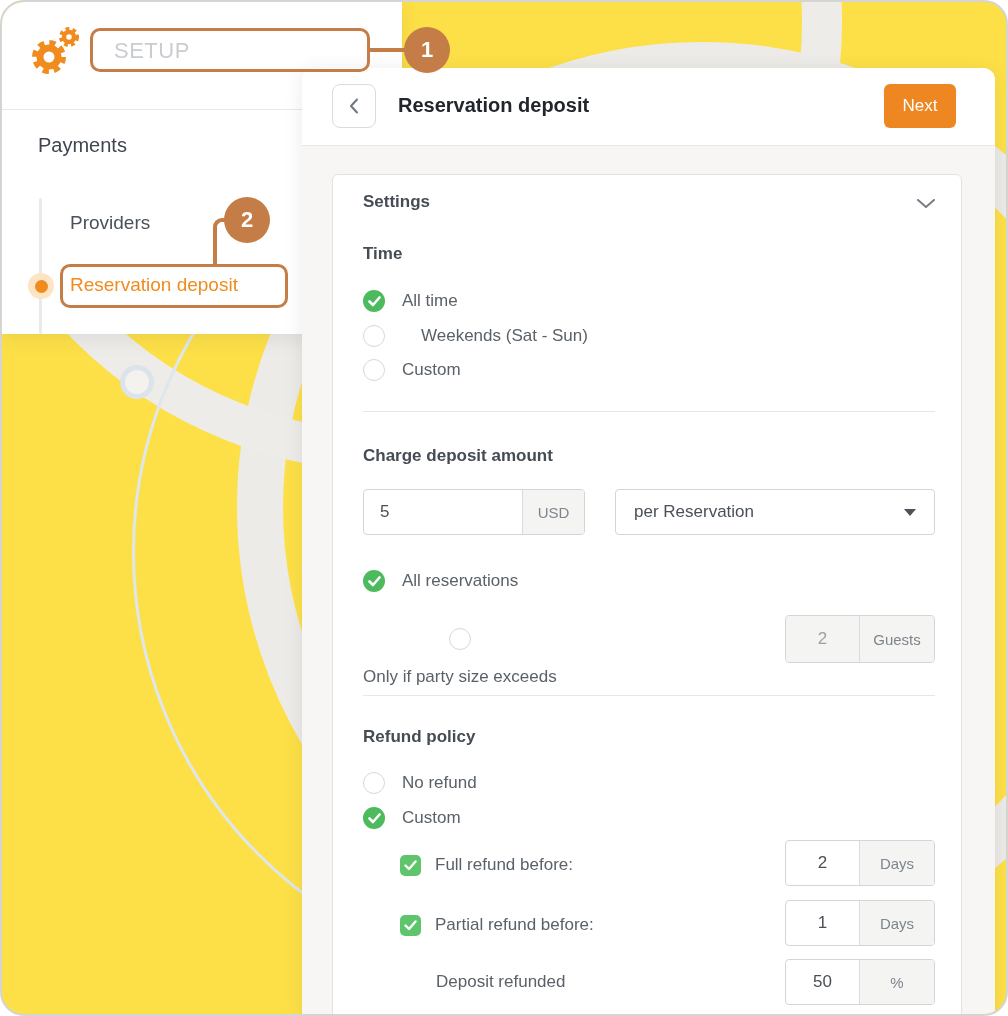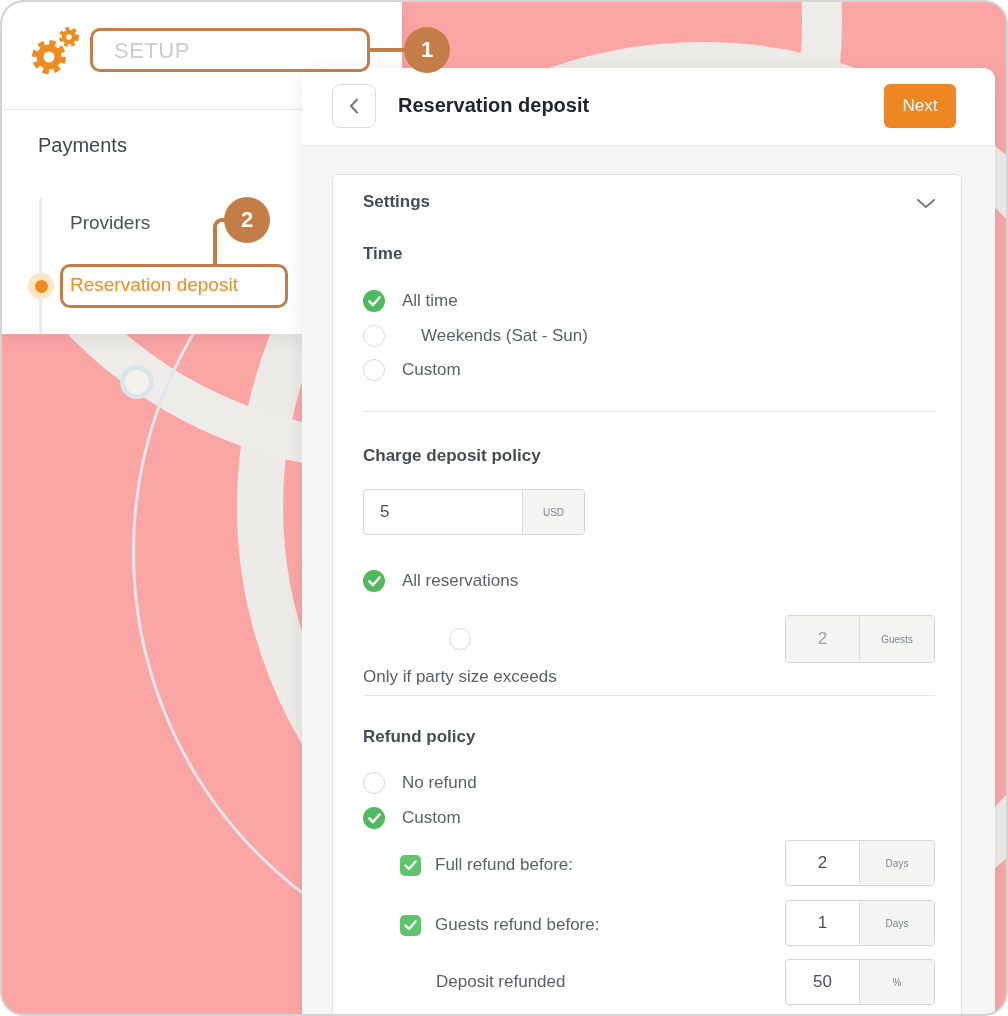--- a/index.html
+++ b/index.html
@@ -1,19 +1,19 @@
 <!DOCTYPE html>
 <html><head>
 <meta charset="utf-8">
 <style>
   html,body{margin:0;padding:0;background:#fff;}
   *{box-sizing:border-box;}
   body{font-family:"Liberation Sans","DejaVu Sans",sans-serif;}
   #frame{position:relative;width:1008px;height:1016px;border:2px solid #d6d4d2;border-radius:24px;
-         overflow:hidden;background:#fca5a5;}
+         overflow:hidden;background:#fde047;}
   .abs{position:absolute;}
 
   
   .deco{position:absolute;border-radius:50%;pointer-events:none;}
   .deco-warm1{left:235px;top:40px;width:930px;height:930px;border:46px solid #edebe7;}
   .deco-warm2{left:-60px;top:-430px;width:900px;height:900px;border:40px solid #eeece8;}
   .deco-blue1{left:130px;top:120px;width:860px;height:860px;border:3px solid #dfe6ec;}
   .deco-node{left:118px;top:363px;width:34px;height:34px;border:5px solid #dce3ea;background:#f3f2ef;}
 
   
@@ -46,21 +46,21 @@
 
   .opt-row{display:flex;align-items:center;gap:17px;position:absolute;left:30px;height:24px;}
   .radio{width:22px;height:22px;border-radius:50%;border:1.5px solid #d8d8d8;background:#fff;flex:0 0 auto;}
   .radio.checked{border:none;background:#4cba5d;display:flex;align-items:center;justify-content:center;}
   .checkbox{width:21px;height:21px;border-radius:5px;background:#5ec56c;flex:0 0 auto;
             display:flex;align-items:center;justify-content:center;}
 
   .igroup{display:flex;border:1px solid #d5d5d5;border-radius:4px;overflow:hidden;background:#fff;position:absolute;}
   .igroup input{border:none;outline:none;background:transparent;font-family:inherit;font-size:17px;color:#4a5057;min-width:0;}
   .suffix{background:#f4f4f3;border-left:1px solid #dcdcdc;display:flex;align-items:center;justify-content:center;
-          color:#7e858c;font-size:10px;flex:0 0 auto;}
+          color:#7e858c;font-size:15px;flex:0 0 auto;}
   .igroup.disabled{background:#f4f4f3;}
   .igroup.disabled input{color:#9aa1a7;text-align:center;background:#f4f4f3;}
   .num-group input{text-align:center;}
 
   .select{position:absolute;display:flex;align-items:center;justify-content:space-between;
           background:#fff;border:1px solid #d5d5d5;border-radius:4px;padding:0 18px;cursor:pointer;}
   .select .val{font-size:17px;color:#4a5057;}
   .caret-down{width:0;height:0;border-left:6px solid transparent;border-right:6px solid transparent;border-top:7px solid #4c525a;}
 
   
@@ -133,27 +133,31 @@
         <span class="radio"></span>
         <span class="lbl">Weekends (Sat - Sun)</span>
       </div>
       <div class="opt-row" style="top:183px;">
         <span class="radio"></span>
         <span class="lbl">Custom</span>
       </div>
 
       <div class="abs card-divider" style="top:236px;"></div>
 
-      <div class="abs sec-heading" style="left:30px;top:271px;">Charge deposit policy</div>
+      <div class="abs sec-heading" style="left:30px;top:271px;">Charge deposit amount</div>
 
       <div class="igroup" style="left:30px;top:314px;width:222px;height:46px;">
         <input type="text" style="width: 160px; padding: 0px 16px;" value="5">
         <div class="suffix" style="width:62px;">USD</div>
       </div>
 
+      <div class="select" style="left:282px;top:314px;width:320px;height:46px;">
+        <span class="val">per Reservation</span>
+        <span class="caret-down"></span>
+      </div>
 
       <div class="opt-row" style="top:394px;">
         <span class="radio checked">
           <svg width="13" height="11" viewBox="0 0 13 11">
               <polyline points="1.5,5.5 5,9 11.5,1.5" fill="none" stroke="#fff" stroke-width="2.6" stroke-linecap="round" stroke-linejoin="round"></polyline>
             </svg>
         </span>
         <span class="lbl">All reservations</span>
       </div>
       <div class="opt-row" style="top:453px;flex-direction:column;">
@@ -194,21 +198,21 @@
         <input type="text" style="width: 75px;" value="2">
         <div class="suffix" style="width:75px;">Days</div>
       </div>
 
       <div class="opt-row" style="left:67px;top:738px;">
         <span class="checkbox">
           <svg width="13" height="11" viewBox="0 0 13 11">
               <polyline points="1.5,5.5 5,9 11.5,1.5" fill="none" stroke="#fff" stroke-width="2.4" stroke-linecap="round" stroke-linejoin="round"></polyline>
             </svg>
         </span>
-        <span class="lbl" style="margin-left:-3px;">Guests refund before:</span>
+        <span class="lbl" style="margin-left:-3px;">Partial refund before:</span>
       </div>
       <div class="igroup num-group" style="left:452px;top:725px;width:150px;height:46px;">
         <input type="text" style="width: 75px;" value="1">
         <div class="suffix" style="width:75px;">Days</div>
       </div>
 
       <div class="abs lbl" style="left:103px;top:797px;">Deposit refunded</div>
       <div class="igroup num-group" style="left:452px;top:784px;width:150px;height:46px;">
         <input type="text" style="width: 75px;" value="50">
         <div class="suffix" style="width:75px;">%</div>

